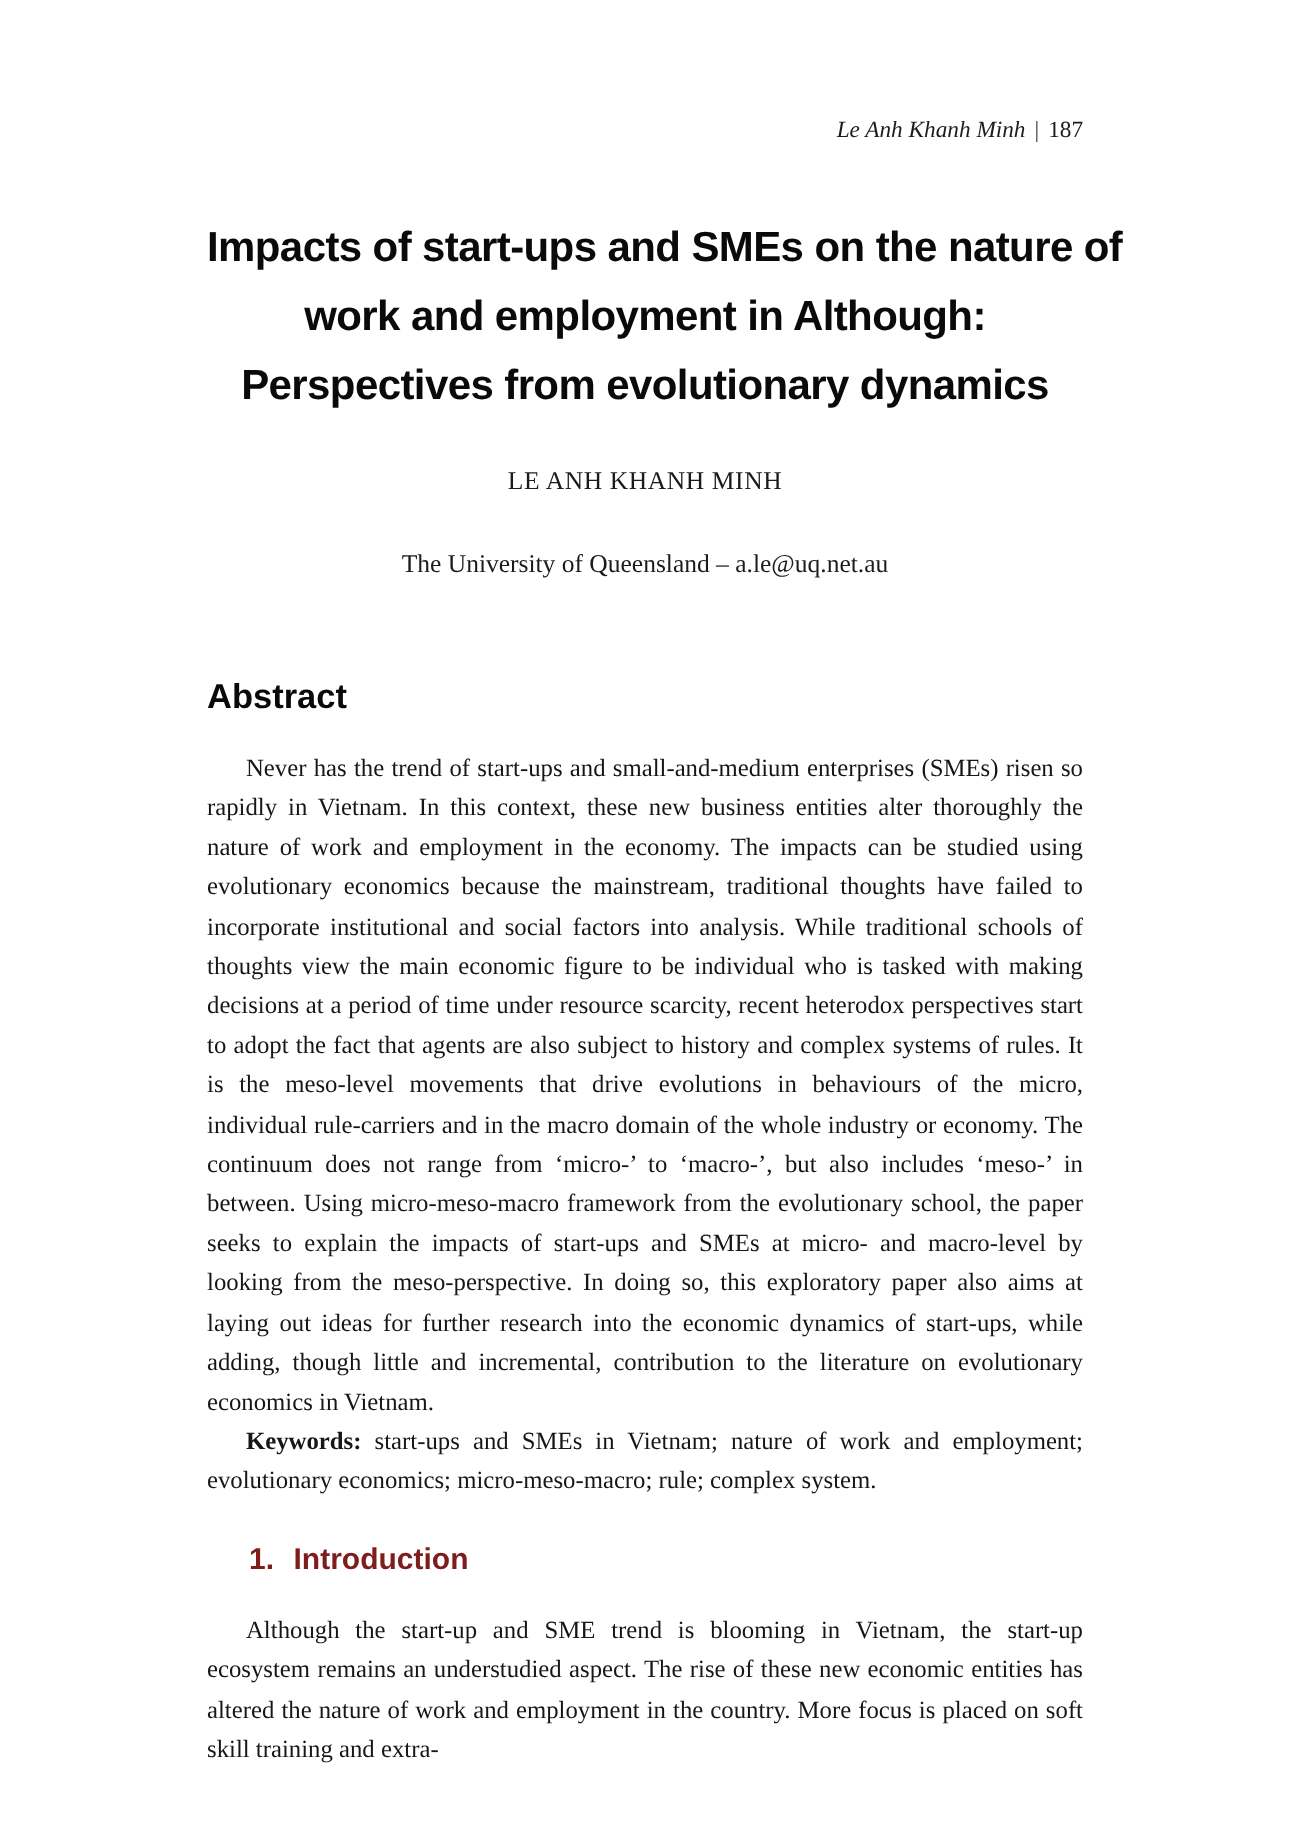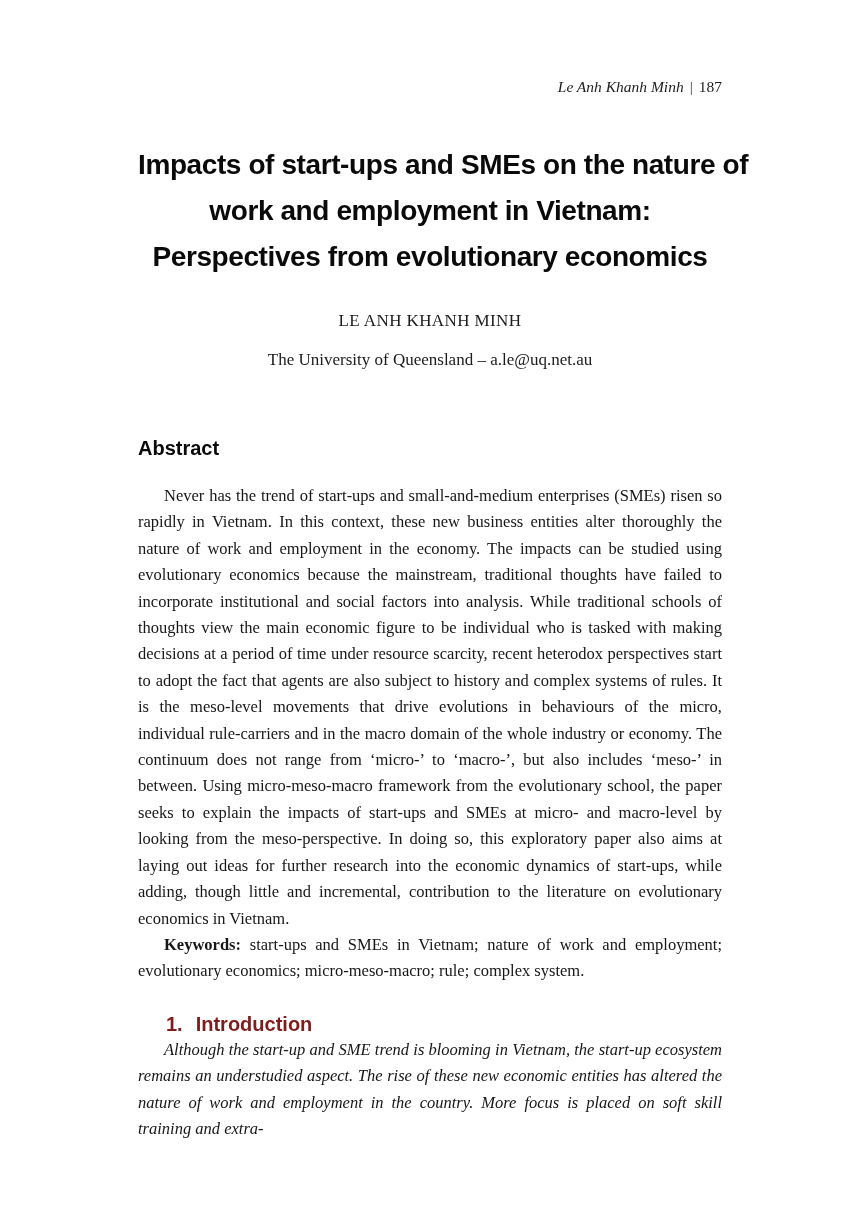--- a/index.html
+++ b/index.html
@@ -55,31 +55,31 @@
   }
   
   .author {
     margin-top: 31px;
     text-align: center;
     font-size: 17px;
     letter-spacing: 0.4px;
     color: #1b1b1b;
   }
   .affiliation {
-    margin-top: 19px;
+    margin-top: 35px;
     text-align: center;
     font-size: 17px;
     color: #1b1b1b;
   }
   
   .abstract-heading {
     margin: 66px 0 0 0;
     font-family: "Liberation Sans", sans-serif;
     font-weight: 700;
-    font-size: 20px;
+    font-size: 23px;
     line-height: 24px;
     color: #0a0a0a;
   }
   .body-par {
     margin: 0;
     font-size: 16.5px;
     line-height: 26.4px;
     text-align: justify;
     text-indent: 26px;
     color: #161616;
@@ -101,36 +101,36 @@
     font-family: "Liberation Sans", sans-serif;
     font-weight: 700;
     font-size: 20px;
     line-height: 26px;
     color: #7f1d1d;
   }
   .sec-num {
     margin-right: 13px;
   }
   .intro-body {
-    font-style: italic;
+    margin-top: 21px;
   }
 </style>
 </head>
 <body>
 
 <div class="page">
 
   <div class="running-header">
     <span class="rh-author">Le Anh Khanh Minh</span><span class="rh-sep">|</span><span class="rh-page">187</span>
   </div>
 
   <h1 class="title">
     <span class="title-line">Impacts of start-ups and SMEs on the nature of</span>
-    <span class="title-line">work and employment in Vietnam:</span>
-    <span class="title-line">Perspectives from evolutionary economics</span>
+    <span class="title-line">work and employment in Although:</span>
+    <span class="title-line">Perspectives from evolutionary dynamics</span>
   </h1>
 
   <div class="author">LE ANH KHANH MINH</div>
 
   <div class="affiliation">The University of Queensland – a.le@uq.net.au</div>
 
   <h2 class="abstract-heading">Abstract</h2>
 
   <p class="body-par abstract-body">Never has the trend of start-ups and small-and-medium enterprises (SMEs) risen so rapidly in Vietnam. In this context, these new business entities alter thoroughly the nature of work and employment in the economy. The impacts can be studied using evolutionary economics because the mainstream, traditional thoughts have failed to incorporate institutional and social factors into analysis. While traditional schools of thoughts view the main economic figure to be individual who is tasked with making decisions at a period of time under resource scarcity, recent heterodox perspectives start to adopt the fact that agents are also subject to history and complex systems of rules. It is the meso-level movements that drive evolutions in behaviours of the micro, individual rule-carriers and in the macro domain of the whole industry or economy. The continuum does not range from ‘micro-’ to ‘macro-’, but also includes ‘meso-’ in between. Using micro-meso-macro framework from the evolutionary school, the paper seeks to explain the impacts of start-ups and SMEs at micro- and macro-level by looking from the meso-perspective. In doing so, this exploratory paper also aims at laying out ideas for further research into the economic dynamics of start-ups, while adding, though little and incremental, contribution to the literature on evolutionary economics in Vietnam.</p>
 

